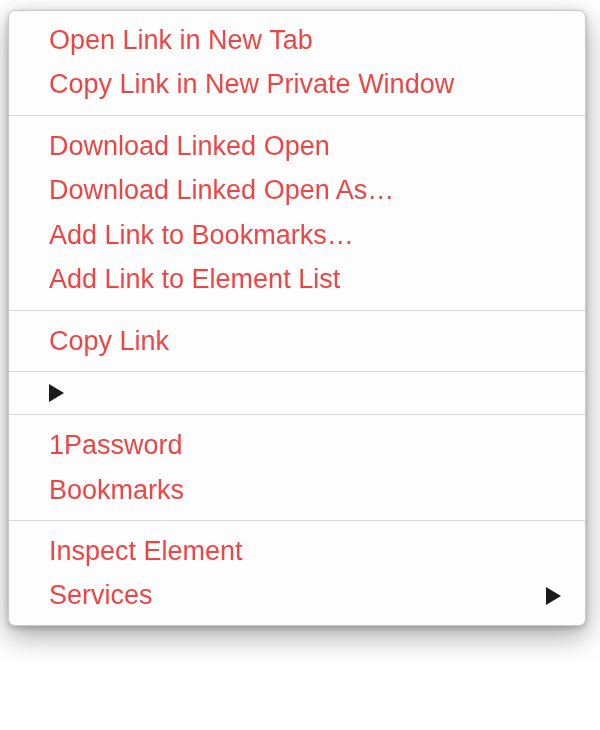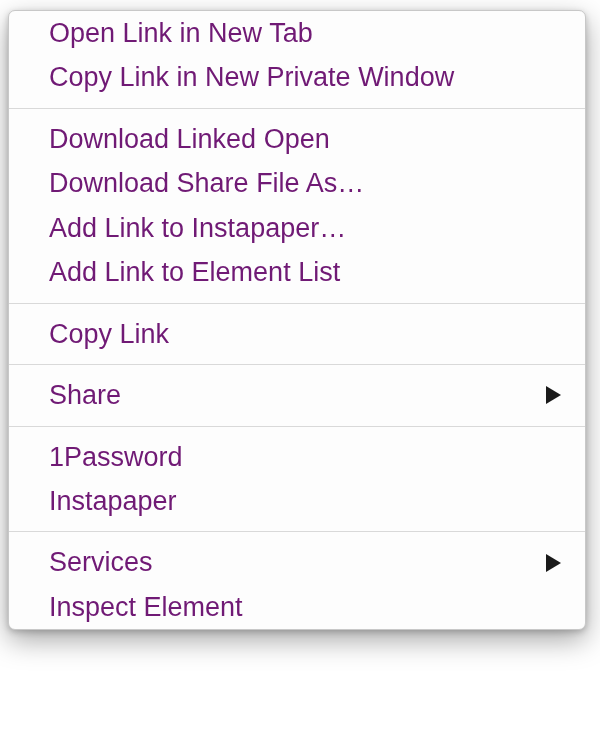--- a/index.html
+++ b/index.html
@@ -16,22 +16,22 @@
       align-items: flex-start;
       justify-content: flex-start;
       padding: 10px 0 0 8px;
     }
     .context-menu {
       background: #fdfdfd;
       border: 1px solid #c8c8c8;
       border-radius: 7px;
       box-shadow: 0 10px 28px rgba(0,0,0,0.35), 0 2px 6px rgba(0,0,0,0.2);
       width: 578px;
-      padding: 0 0;
-      color: #701a75;
+      padding: 7px 0;
+      color: #ef4444;
     }
     .menu-item {
       display: flex;
       align-items: center;
       justify-content: space-between;
       padding: 4px 24px 4px 40px;
       font-size: 27px;
       line-height: 1.35;
       cursor: default;
       user-select: none;
@@ -65,62 +65,61 @@
   <div class="menu-item">
     <span>Copy Link in New Private Window</span>
   </div>
 
   <div class="separator"></div>
 
   <div class="menu-item">
     <span>Download Linked Open</span>
   </div>
   <div class="menu-item">
-    <span>Download Share File As…</span>
+    <span>Download Linked Open As…</span>
   </div>
   <div class="menu-item">
-    <span>Add Link to Instapaper…</span>
+    <span>Add Link to Bookmarks…</span>
   </div>
   <div class="menu-item">
     <span>Add Link to Element List</span>
   </div>
 
   <div class="separator"></div>
 
   <div class="menu-item">
     <span>Copy Link</span>
   </div>
 
   <div class="separator"></div>
 
   <div class="menu-item">
-    <span>Share</span>
     <span class="submenu-arrow">
       <svg viewBox="0 0 10 12">
           <path d="M0 0 L10 6 L0 12 Z"></path>
         </svg>
     </span>
   </div>
 
   <div class="separator"></div>
 
   <div class="menu-item">
     <span>1Password</span>
   </div>
   <div class="menu-item">
-    <span>Instapaper</span>
+    <span>Bookmarks</span>
   </div>
 
   <div class="separator"></div>
 
+  <div class="menu-item">
+    <span>Inspect Element</span>
+  </div>
   <div class="menu-item">
     <span>Services</span>
     <span class="submenu-arrow">
       <svg viewBox="0 0 10 12">
           <path d="M0 0 L10 6 L0 12 Z"></path>
         </svg>
     </span>
   </div>
-  <div class="menu-item">
-    <span>Inspect Element</span>
-  </div>
 
 </div>
 
 </body></html>

